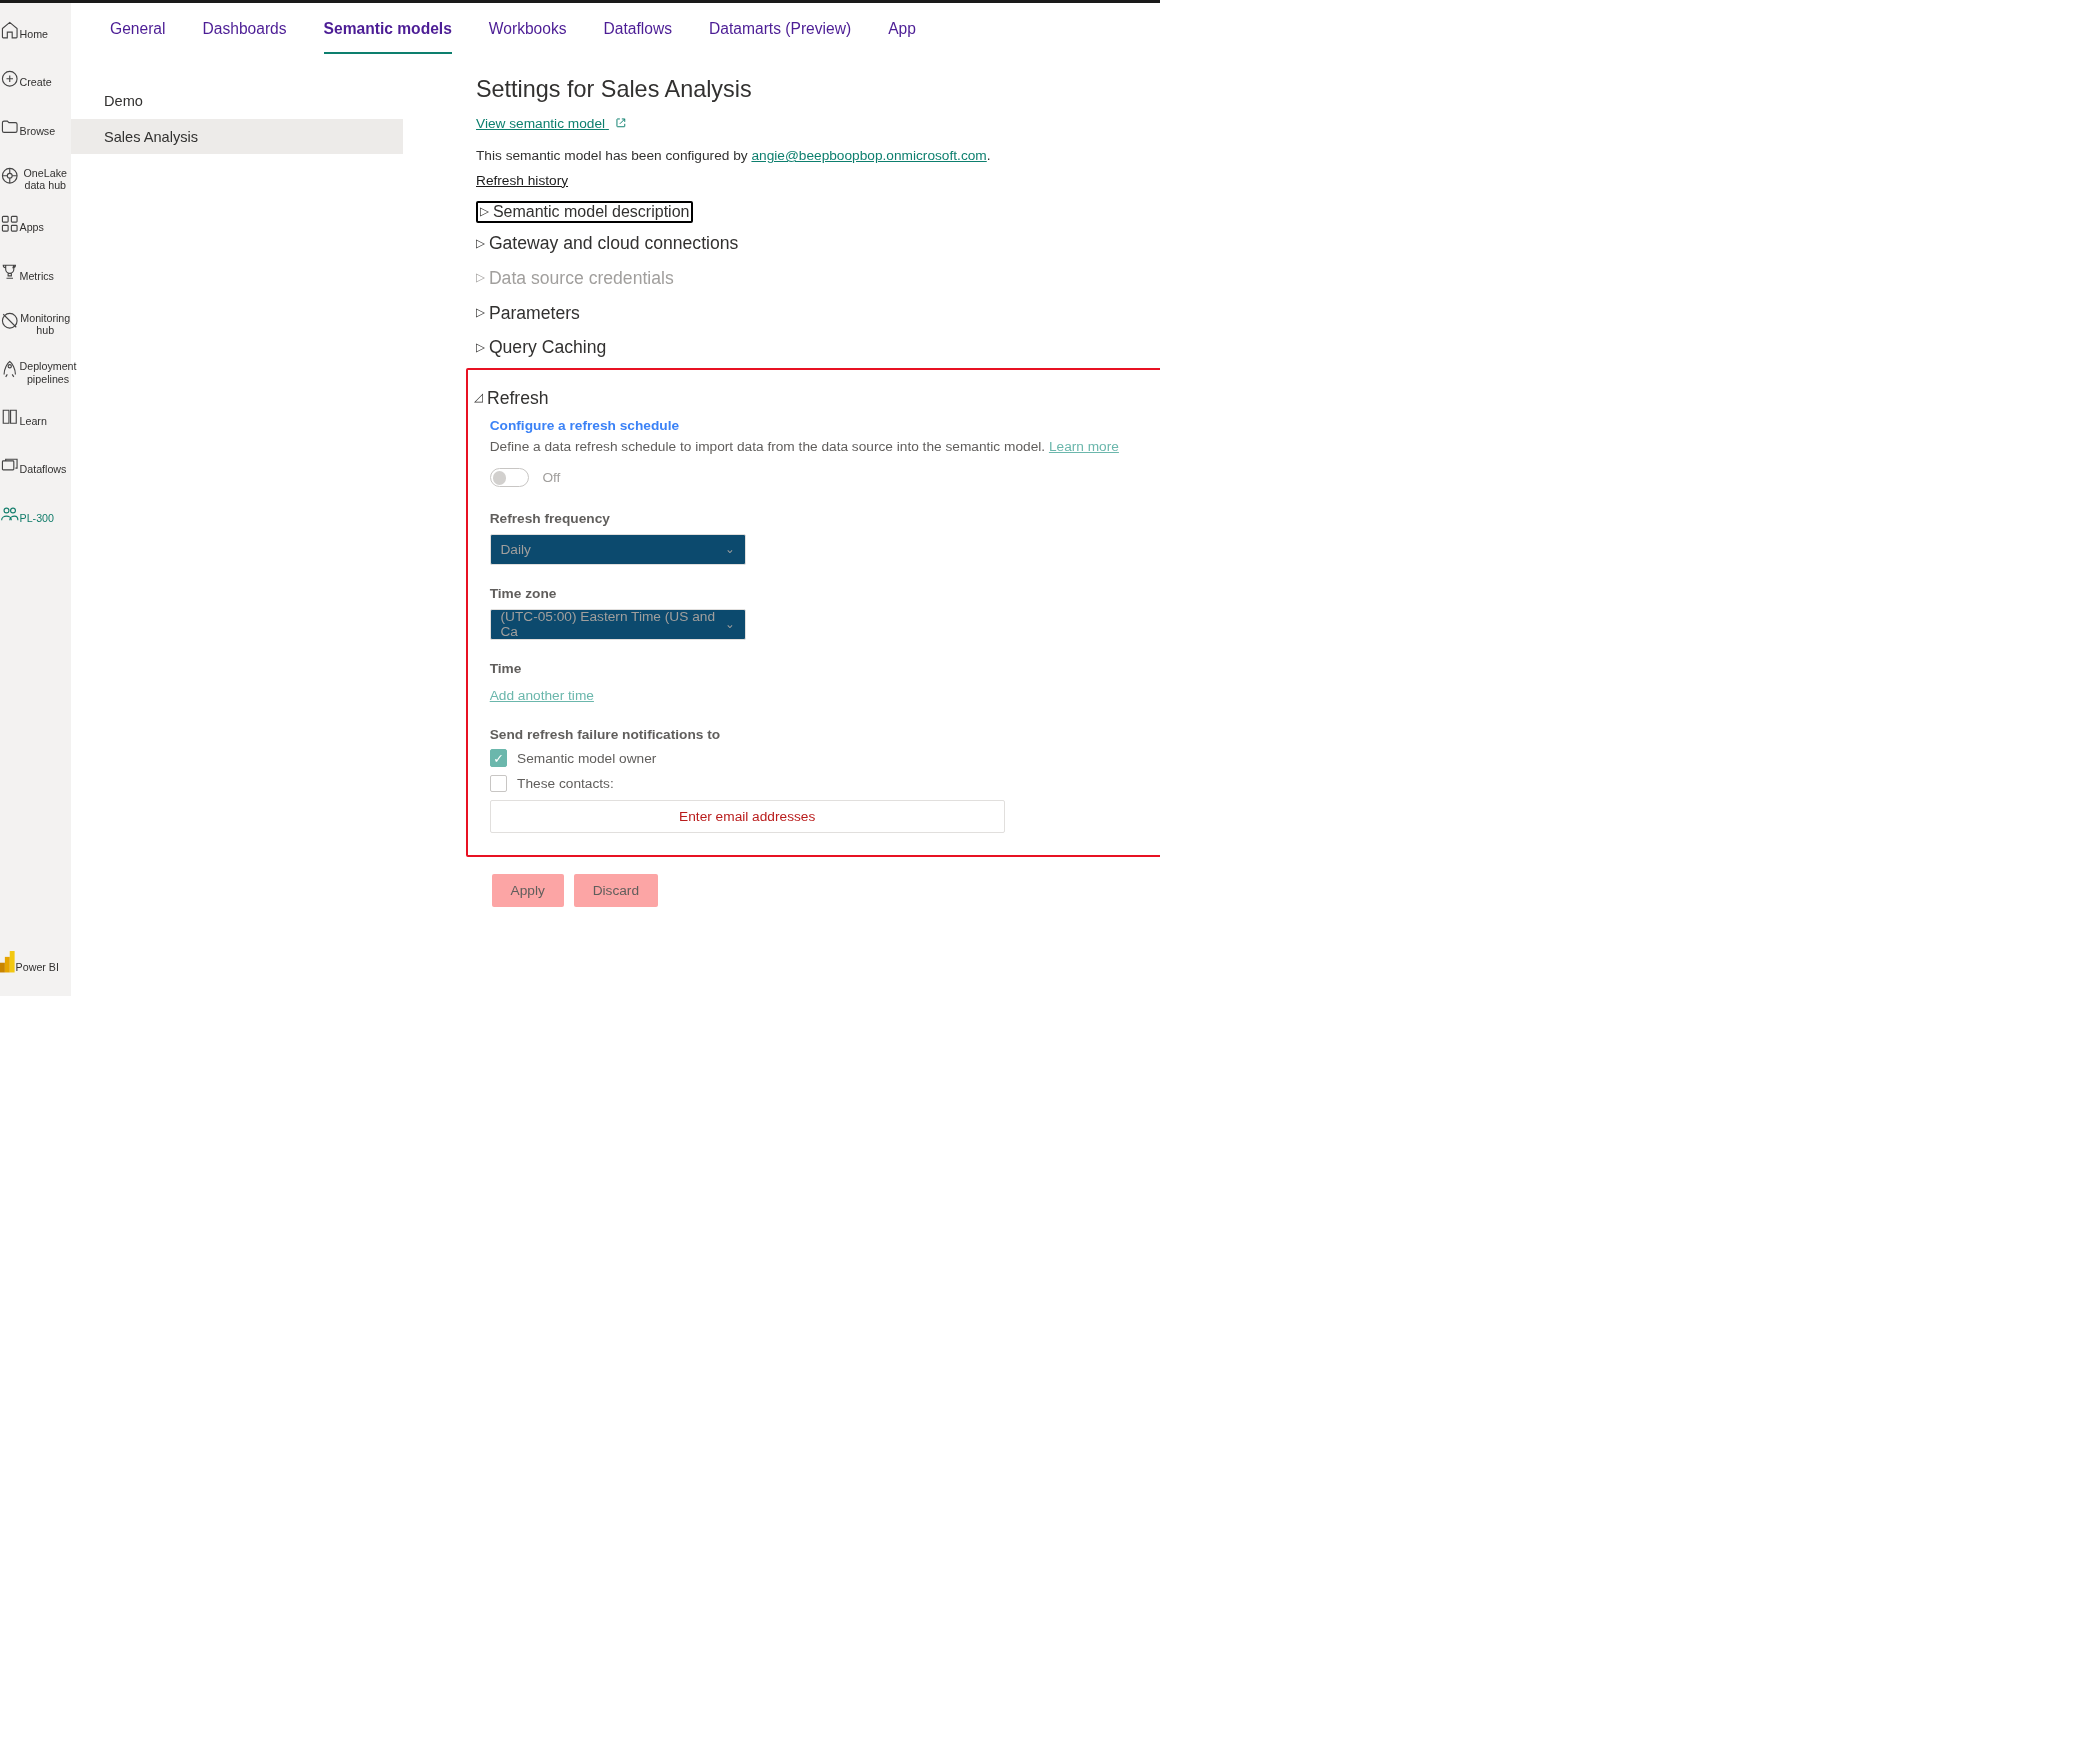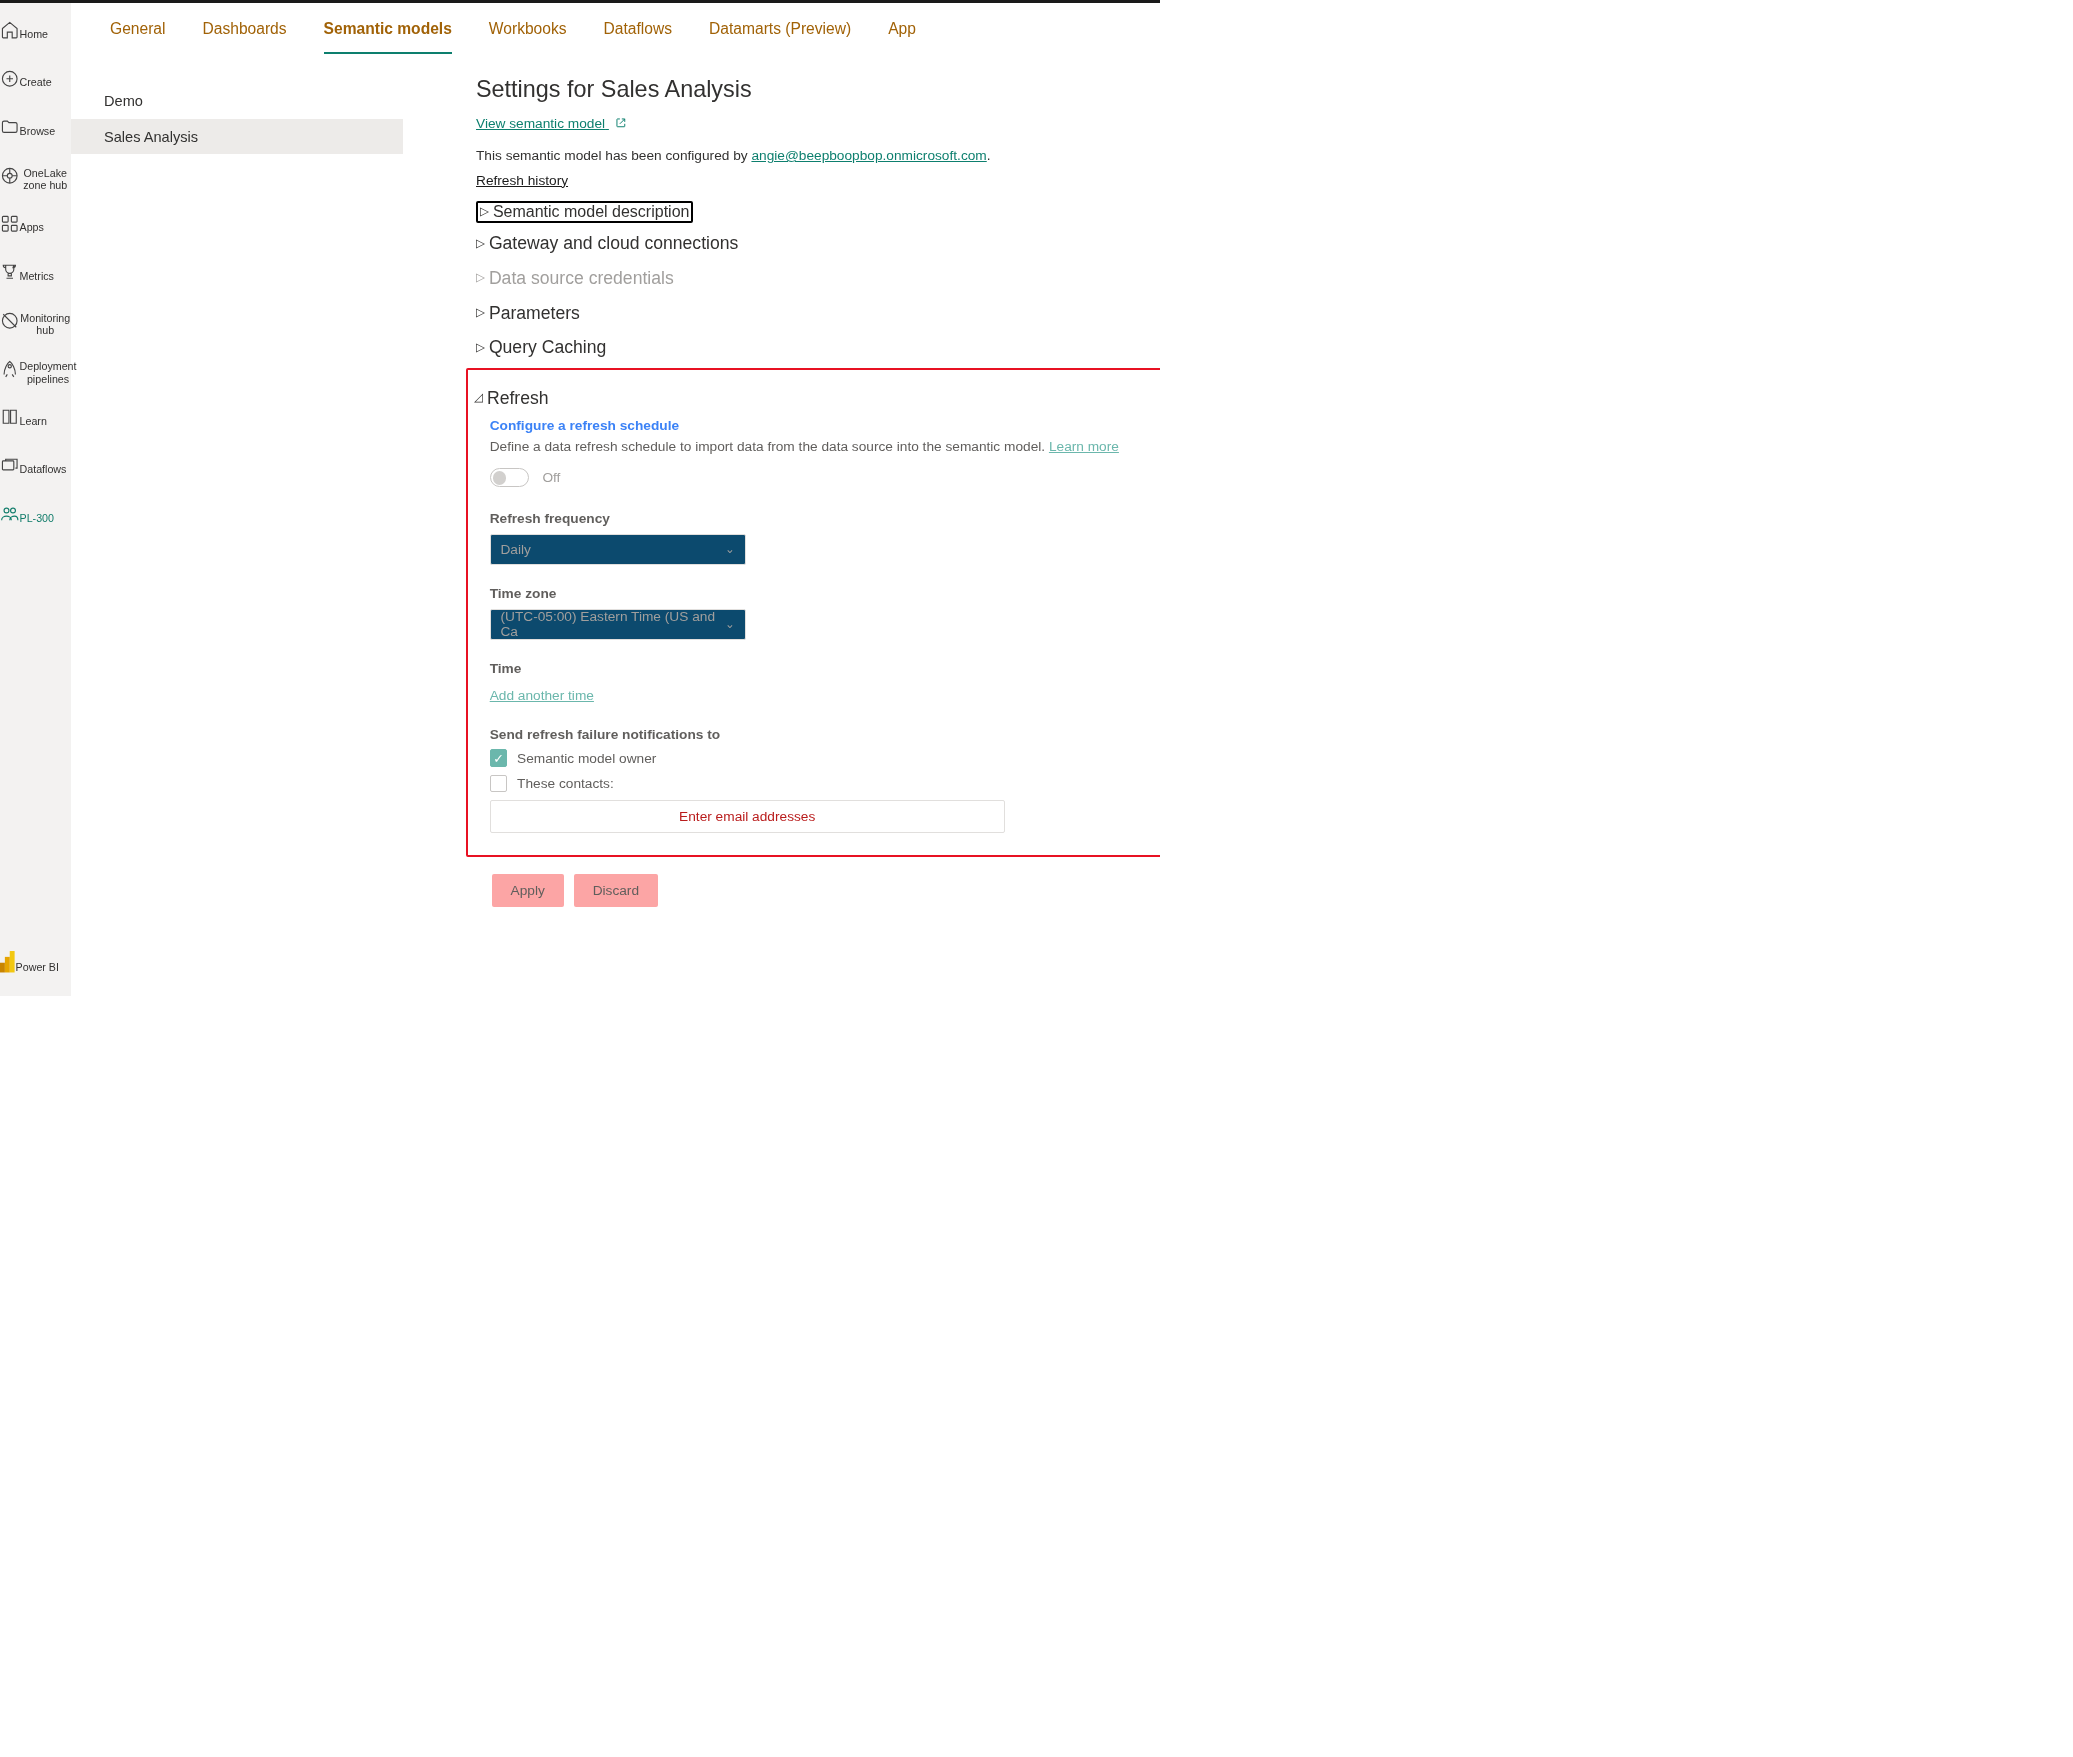--- a/index.html
+++ b/index.html
@@ -29,21 +29,21 @@
   .leftnav .nav-item.active .icon { color:#107c6a; }
   .leftnav .nav-item .label { font-size: 10.7px; }
   .leftnav .nav-bottom { width:100%; display:flex; flex-direction:column; align-items:flex-end; padding-bottom:9.8px;}
   .pbi-logo { width:15.6px; height:21.5px; margin-bottom:2px; }
 
   
   .main { flex:1; display:flex; flex-direction:column; }
 
   
   .tabs { display:flex; gap:37px; padding: 17.6px 0 0 39px; border-bottom: none; }
-  .tab { font-size: 15.6px; color:#a16207; padding-bottom: 13.7px; cursor:pointer; }
+  .tab { font-size: 15.6px; color:#4c1d95; padding-bottom: 13.7px; cursor:pointer; }
   .tab.active { font-weight:600; border-bottom: 2.9px solid #0d7f6e; }
 
   
   .cols { display:flex; flex:1;gap:44px; }
   .side-list { width: 332px; padding-top: 29px; }
   .side-list .item { padding: 9.8px 33px; font-size: 14.6px; cursor:pointer; }
   .side-list .item.selected { background:#edebe9; }
 
   .content { flex:1; padding: 21.5px 17.6px 29px 29px; }
 
@@ -123,21 +123,21 @@
         <span class="label">Browse</span>
       </div>
       <div class="nav-item">
         <span class="icon">
           <svg width="19.5" height="19.5" viewBox="0 0 24 24" fill="none" stroke="currentColor" stroke-width="1.4">
               <circle cx="12" cy="12" r="3"></circle>
               <circle cx="12" cy="12" r="9"></circle>
               <path d="M12 3v6M12 15v6M3 12h6M15 12h6"></path>
             </svg>
         </span>
-        <span class="label">OneLake zone hub</span>
+        <span class="label">OneLake data hub</span>
       </div>
       <div class="nav-item">
         <span class="icon">
           <svg width="19.5" height="19.5" viewBox="0 0 24 24" fill="none" stroke="currentColor" stroke-width="1.4">
               <rect x="3" y="3" width="7" height="7" rx="1"></rect>
               <rect x="14" y="3" width="7" height="7" rx="1"></rect>
               <rect x="3" y="14" width="7" height="7" rx="1"></rect>
               <rect x="14" y="14" width="7" height="7" rx="1"></rect>
             </svg>
         </span>

